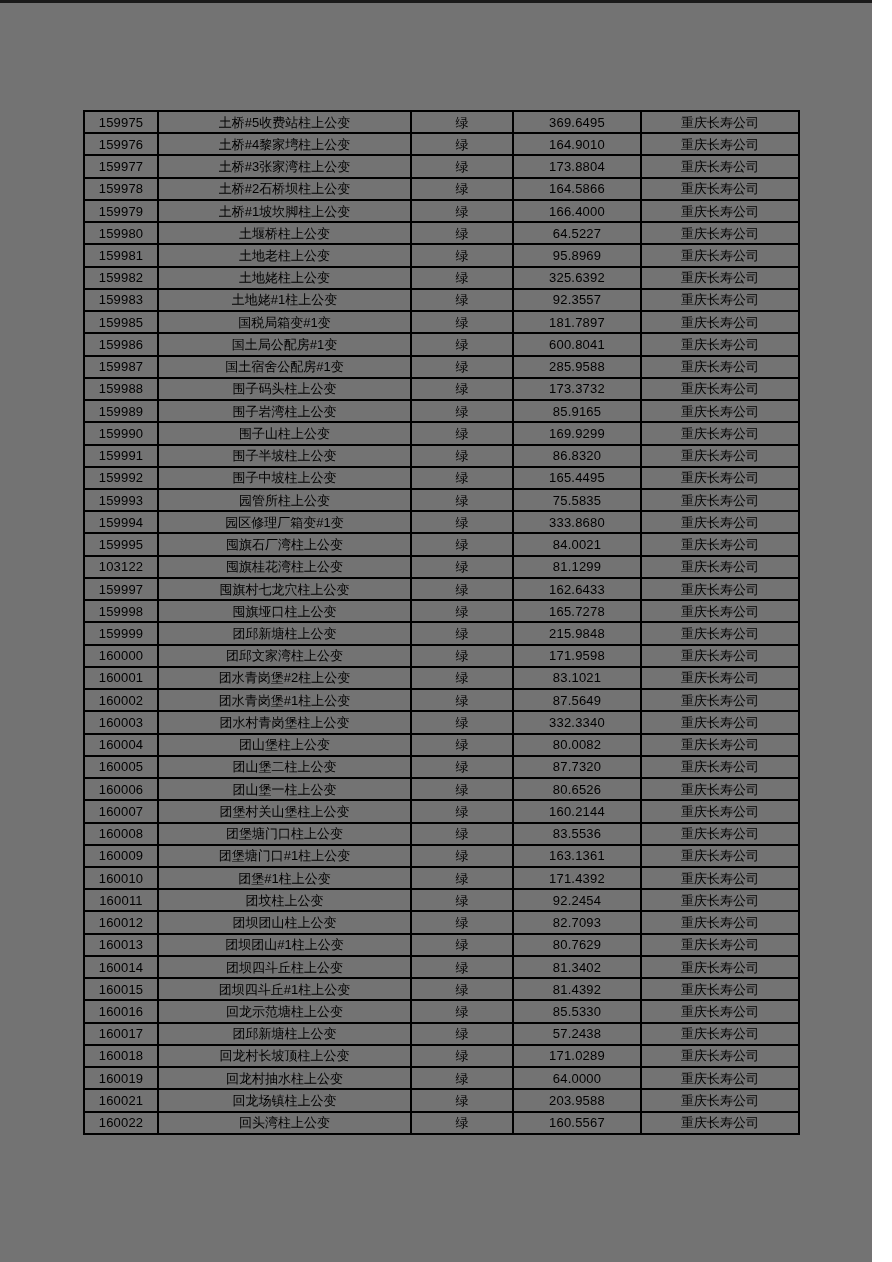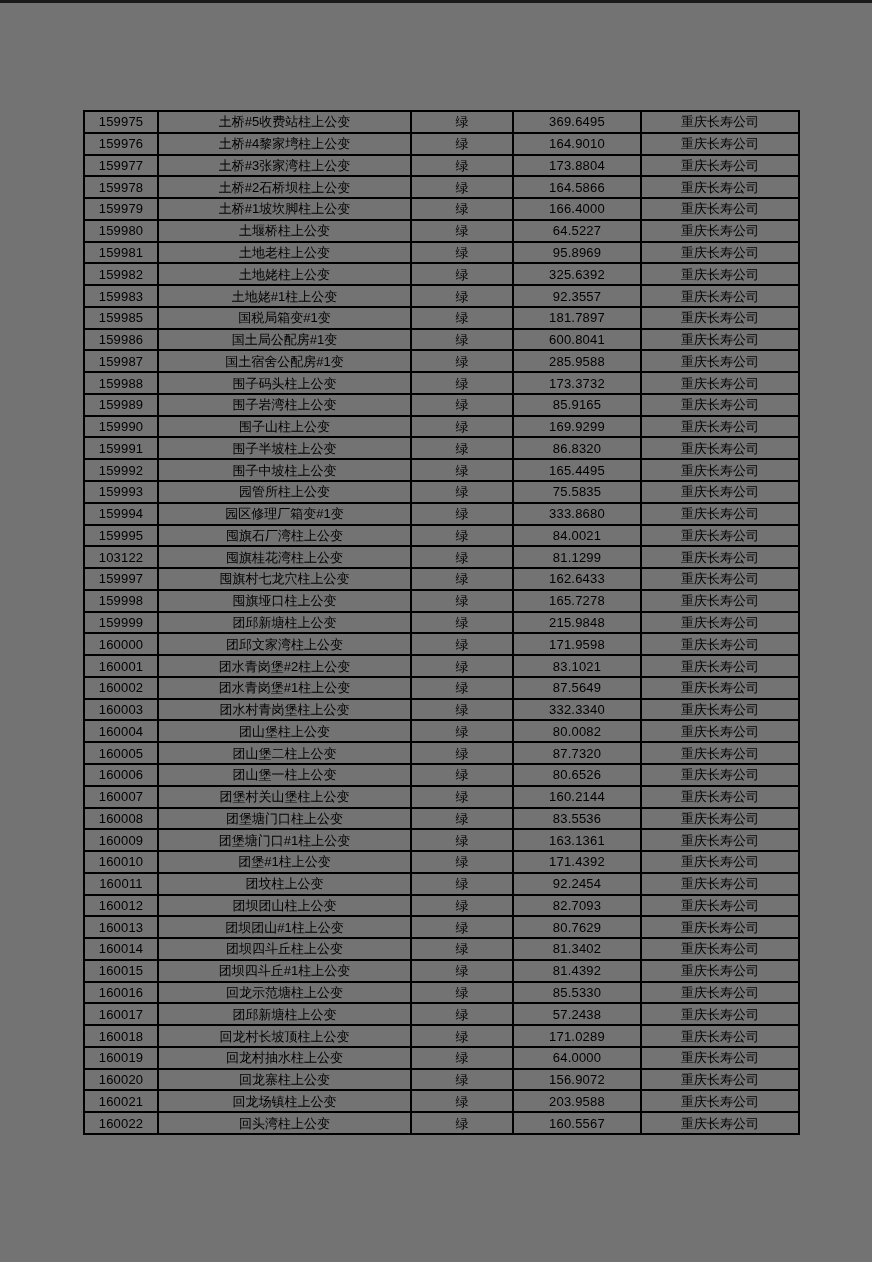--- a/index.html
+++ b/index.html
@@ -370,27 +370,20 @@
             <td data-name="company-cell">重庆长寿公司</td>
           </tr>
           <tr data-name="table-row">
             <td data-name="id-cell">160019</td>
             <td data-name="name-cell">回龙村抽水柱上公变</td>
             <td data-name="status-cell">绿</td>
             <td data-name="value-cell">64.0000</td>
             <td data-name="company-cell">重庆长寿公司</td>
           </tr>
           <tr data-name="table-row">
-            <td data-name="id-cell">160020</td>
-            <td data-name="name-cell">回龙寨柱上公变</td>
-            <td data-name="status-cell">绿</td>
-            <td data-name="value-cell">156.9072</td>
-            <td data-name="company-cell">重庆长寿公司</td>
-          </tr>
-          <tr data-name="table-row">
             <td data-name="id-cell">160021</td>
             <td data-name="name-cell">回龙场镇柱上公变</td>
             <td data-name="status-cell">绿</td>
             <td data-name="value-cell">203.9588</td>
             <td data-name="company-cell">重庆长寿公司</td>
           </tr>
           <tr data-name="table-row">
             <td data-name="id-cell">160022</td>
             <td data-name="name-cell">回头湾柱上公变</td>
             <td data-name="status-cell">绿</td>

